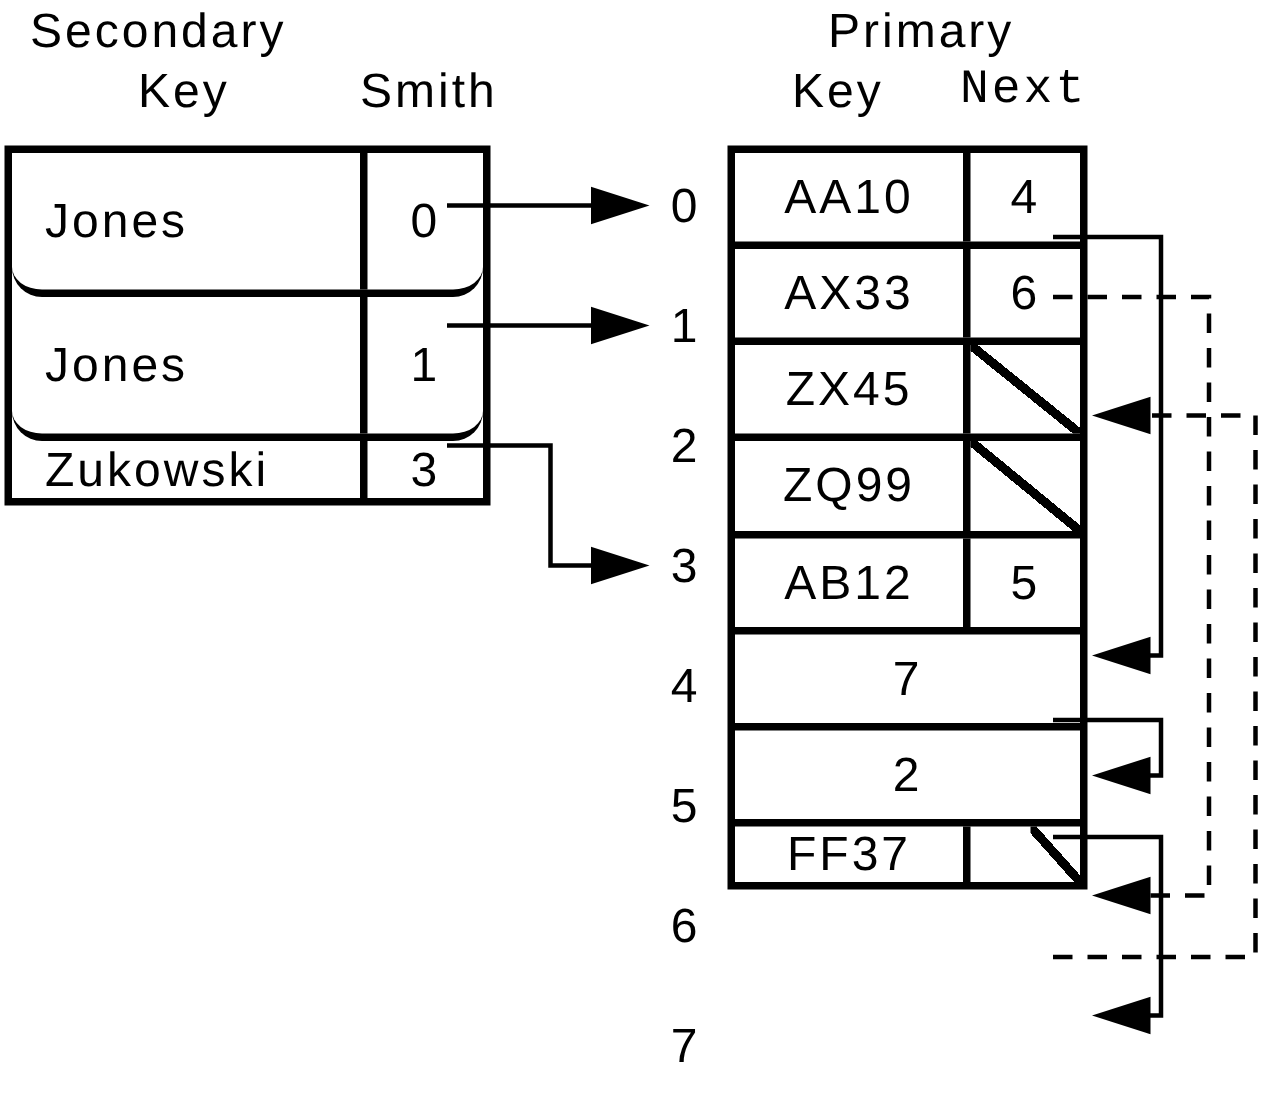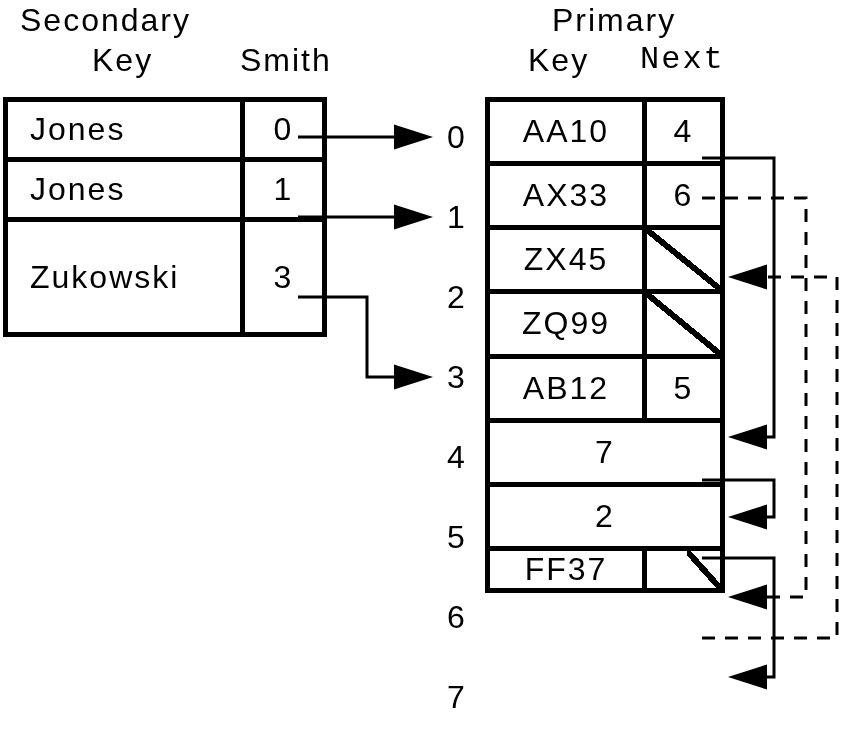--- a/index.html
+++ b/index.html
@@ -30,24 +30,25 @@
     top: 97px;
     width: 324px;
     height: 240px;
     border: 5px solid #000;
     box-sizing: border-box;
     display: flex;
     flex-direction: column;
     background: #fff;
   }
   .sec-row {
-    height: 60px;
+    height: 96px;
     box-sizing: border-box;
     border-bottom: 5px solid #000;
     display: flex;
+    border-radius: 20px;
   }
   .sec-row:last-child { height: auto; flex: 1; border-bottom: none; }
   .sec-key-cell {
     width: 237px;
     box-sizing: border-box;
     border-right: 5px solid #000;
     display: flex;
     align-items: center;
     padding-left: 22px;
   }

